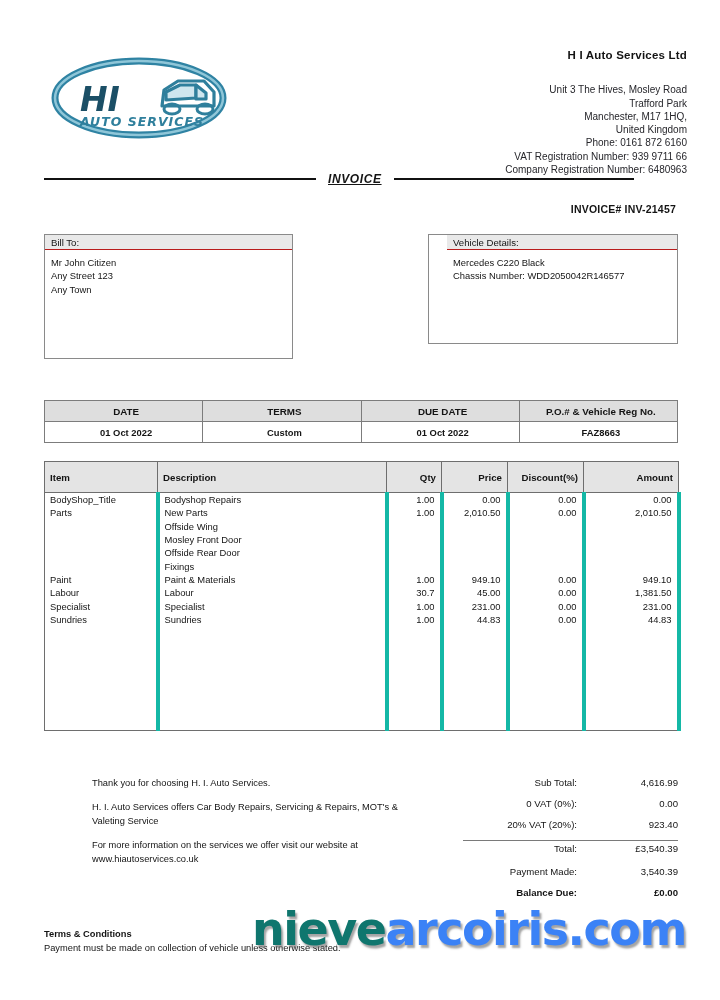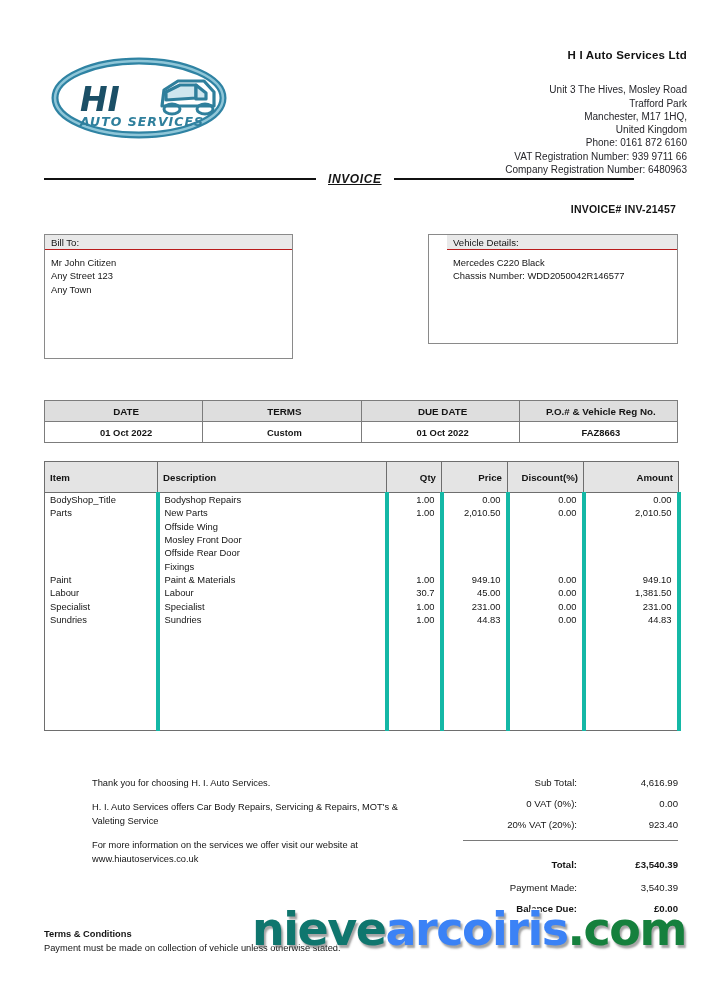--- a/index.html
+++ b/index.html
@@ -191,23 +191,23 @@
     width: 128px;
     text-align: right;
     padding-right: 14px;
     box-sizing: border-box;
   }
   .totals-value {
     width: 87px;
     text-align: right;
   }
   .totals-row.grand {
-    font-weight: bold;
+    font-weight: normal;
     border-top: 1.4px solid #7a7a7a;
-    padding-top: 18px;
+    padding-top: 2px;
     height: 23px;
   }
   .totals-row.balance { font-weight: bold; justify-content: center; }
 
   
   .terms {
     position: absolute;
     left: 44px; top: 928px;
     font-size: 9.3px;
     line-height: 1.5;
@@ -224,21 +224,21 @@
     font-family: "DejaVu Sans", sans-serif;
     letter-spacing: -1.5px;
     white-space: nowrap;
     line-height: 1;
     -webkit-text-stroke: 2.5px #ffffff;
     paint-order: stroke fill;
     text-shadow: 2px 3px 2px rgba(90,90,90,.55);
   }
   .wm-a { color: #0f766e; }
   .wm-b { color: #3b82f6; }
-  .wm-c { color: #15803d; }
+  .wm-c { color: #3b82f6; }
 </style>
 </head>
 <body>
 
 <div class="page">
 
   <div class="header">
 
     <div class="logo-wrap">
       <svg width="190" height="88" viewBox="0 0 190 88">

